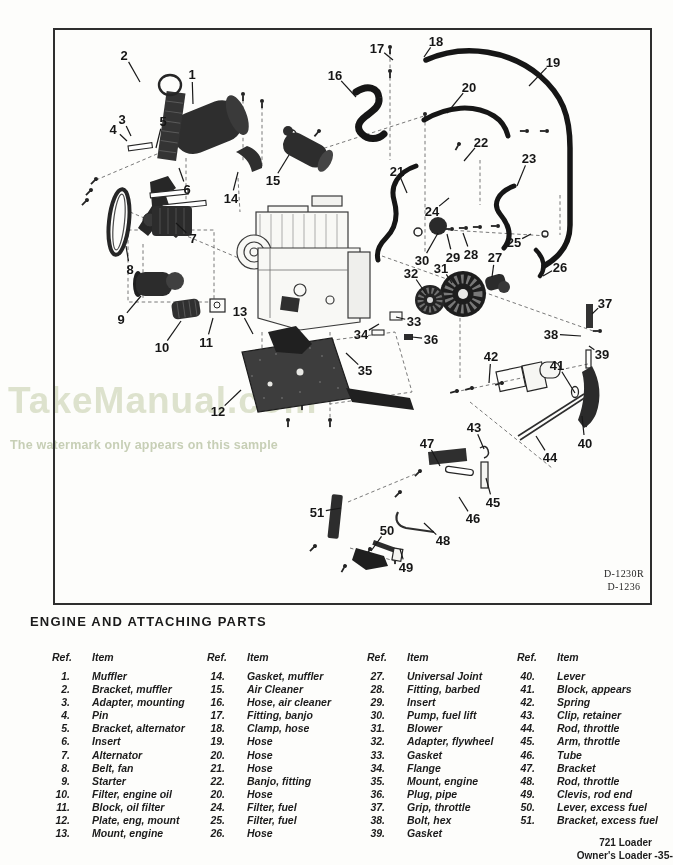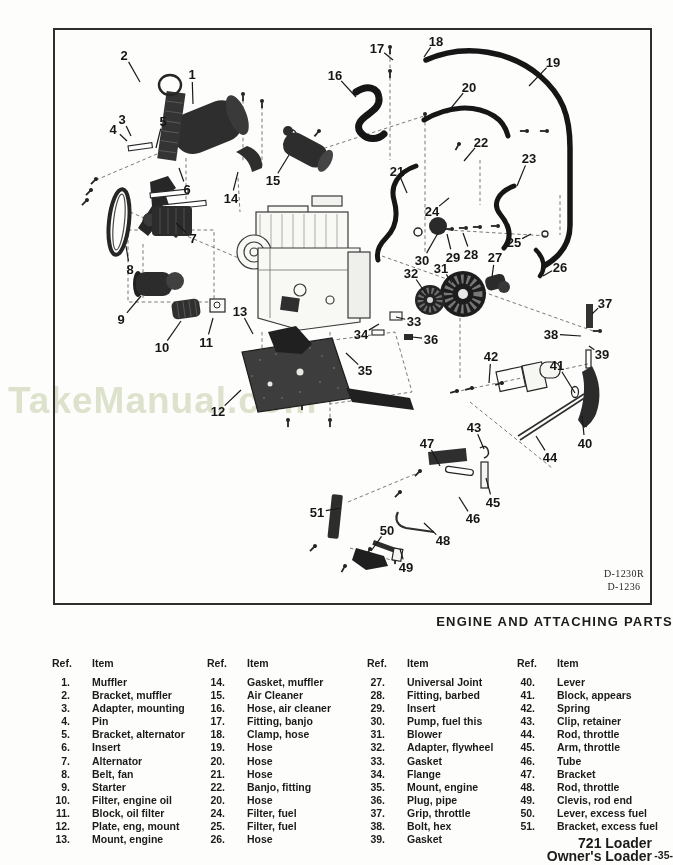--- a/index.html
+++ b/index.html
@@ -14,50 +14,51 @@
                  font-family:"Liberation Serif", serif; font-size:10px; letter-spacing:0.4px;
                  color:#1f1f1f; line-height:13px;margin-top:36px; }
 
   
   .watermark1 { position:absolute; left:8px; top:380px; z-index:1; font-size:37px; font-weight:600;
                 color:#dde2cd; letter-spacing:1px; white-space:nowrap; }
   .watermark2 { position:absolute; left:10px; top:438px; z-index:1; font-size:12.5px; font-weight:600;
                 color:#c7cfb6; letter-spacing:0.2px; white-space:nowrap; }
 
   
-  .title { position:absolute; left:30px; right:0; top:614px; text-align:right;
+  .title { position:absolute; left:30px; right:0; top:614px; text-align:left;
            font-size:13px; font-weight:bold; letter-spacing:1.2px; }
   .parts-table { position:absolute; left:52px; top:651px; width:615px;
                  font-size:10.5px; font-weight:bold; }
-  .col { position:absolute; top:6px; }
+  .col { position:absolute; top:0;font-style:italic; }
   .col1 { left:0; } .col2 { left:155px; } .col3 { left:315px; } .col4 { left:465px; }
   .t-head { display:flex; margin-bottom:7px; }
   .t-row  { display:flex; height:13.1px; line-height:13.1px; }
   .t-ref  { width:18px; text-align:right; flex:0 0 auto; }
   .t-head .t-ref { text-align:left; }
   .t-item { margin-left:22px; white-space:nowrap; }
 
   
   .page-num { position:absolute; left:0; right:0; top:849px; text-align:right;
               font-size:10.5px; font-weight:bold; }
   .footer-right { position:absolute; right:21px; top:837px; text-align:right;
-                  font-size:14px; font-weight:bold; line-height:12.5px; }
+                  font-size:10px; font-weight:bold; line-height:12.5px; }
 
   
   .dash { stroke:#6a6a6a; stroke-width:0.9; fill:none; stroke-dasharray:3.5 2.8; }
   .ink  { stroke:#262626; }
   text.callout { font-family:"Liberation Sans", sans-serif; font-weight:bold;
                  font-size:13px; fill:#161616; }
 </style>
 </head>
 <body>
 
 <div class="page">
 
   <div class="watermark1">TakeManual.com</div>
+  <div class="watermark2">The watermark only appears on this sample</div>
 
   <div class="frame">
     <svg class="drawing" viewBox="55 30 595 573">
       <defs>
         <g id="bolt">
           <circle cx="0" cy="0" r="2" fill="#232323"></circle>
           <rect x="-0.9" y="1.6" width="1.8" height="5.5" fill="#232323"></rect>
         </g>
       </defs>
 
@@ -527,21 +528,21 @@
           <div class="t-row">
             <span class="t-ref">28.</span>
             <span class="t-item">Fitting, barbed</span>
           </div>
           <div class="t-row">
             <span class="t-ref">29.</span>
             <span class="t-item">Insert</span>
           </div>
           <div class="t-row">
             <span class="t-ref">30.</span>
-            <span class="t-item">Pump, fuel this</span>
+            <span class="t-item">Pump, fuel lift</span>
           </div>
           <div class="t-row">
             <span class="t-ref">31.</span>
             <span class="t-item">Blower</span>
           </div>
           <div class="t-row">
             <span class="t-ref">32.</span>
             <span class="t-item">Adapter, flywheel</span>
           </div>
           <div class="t-row">

